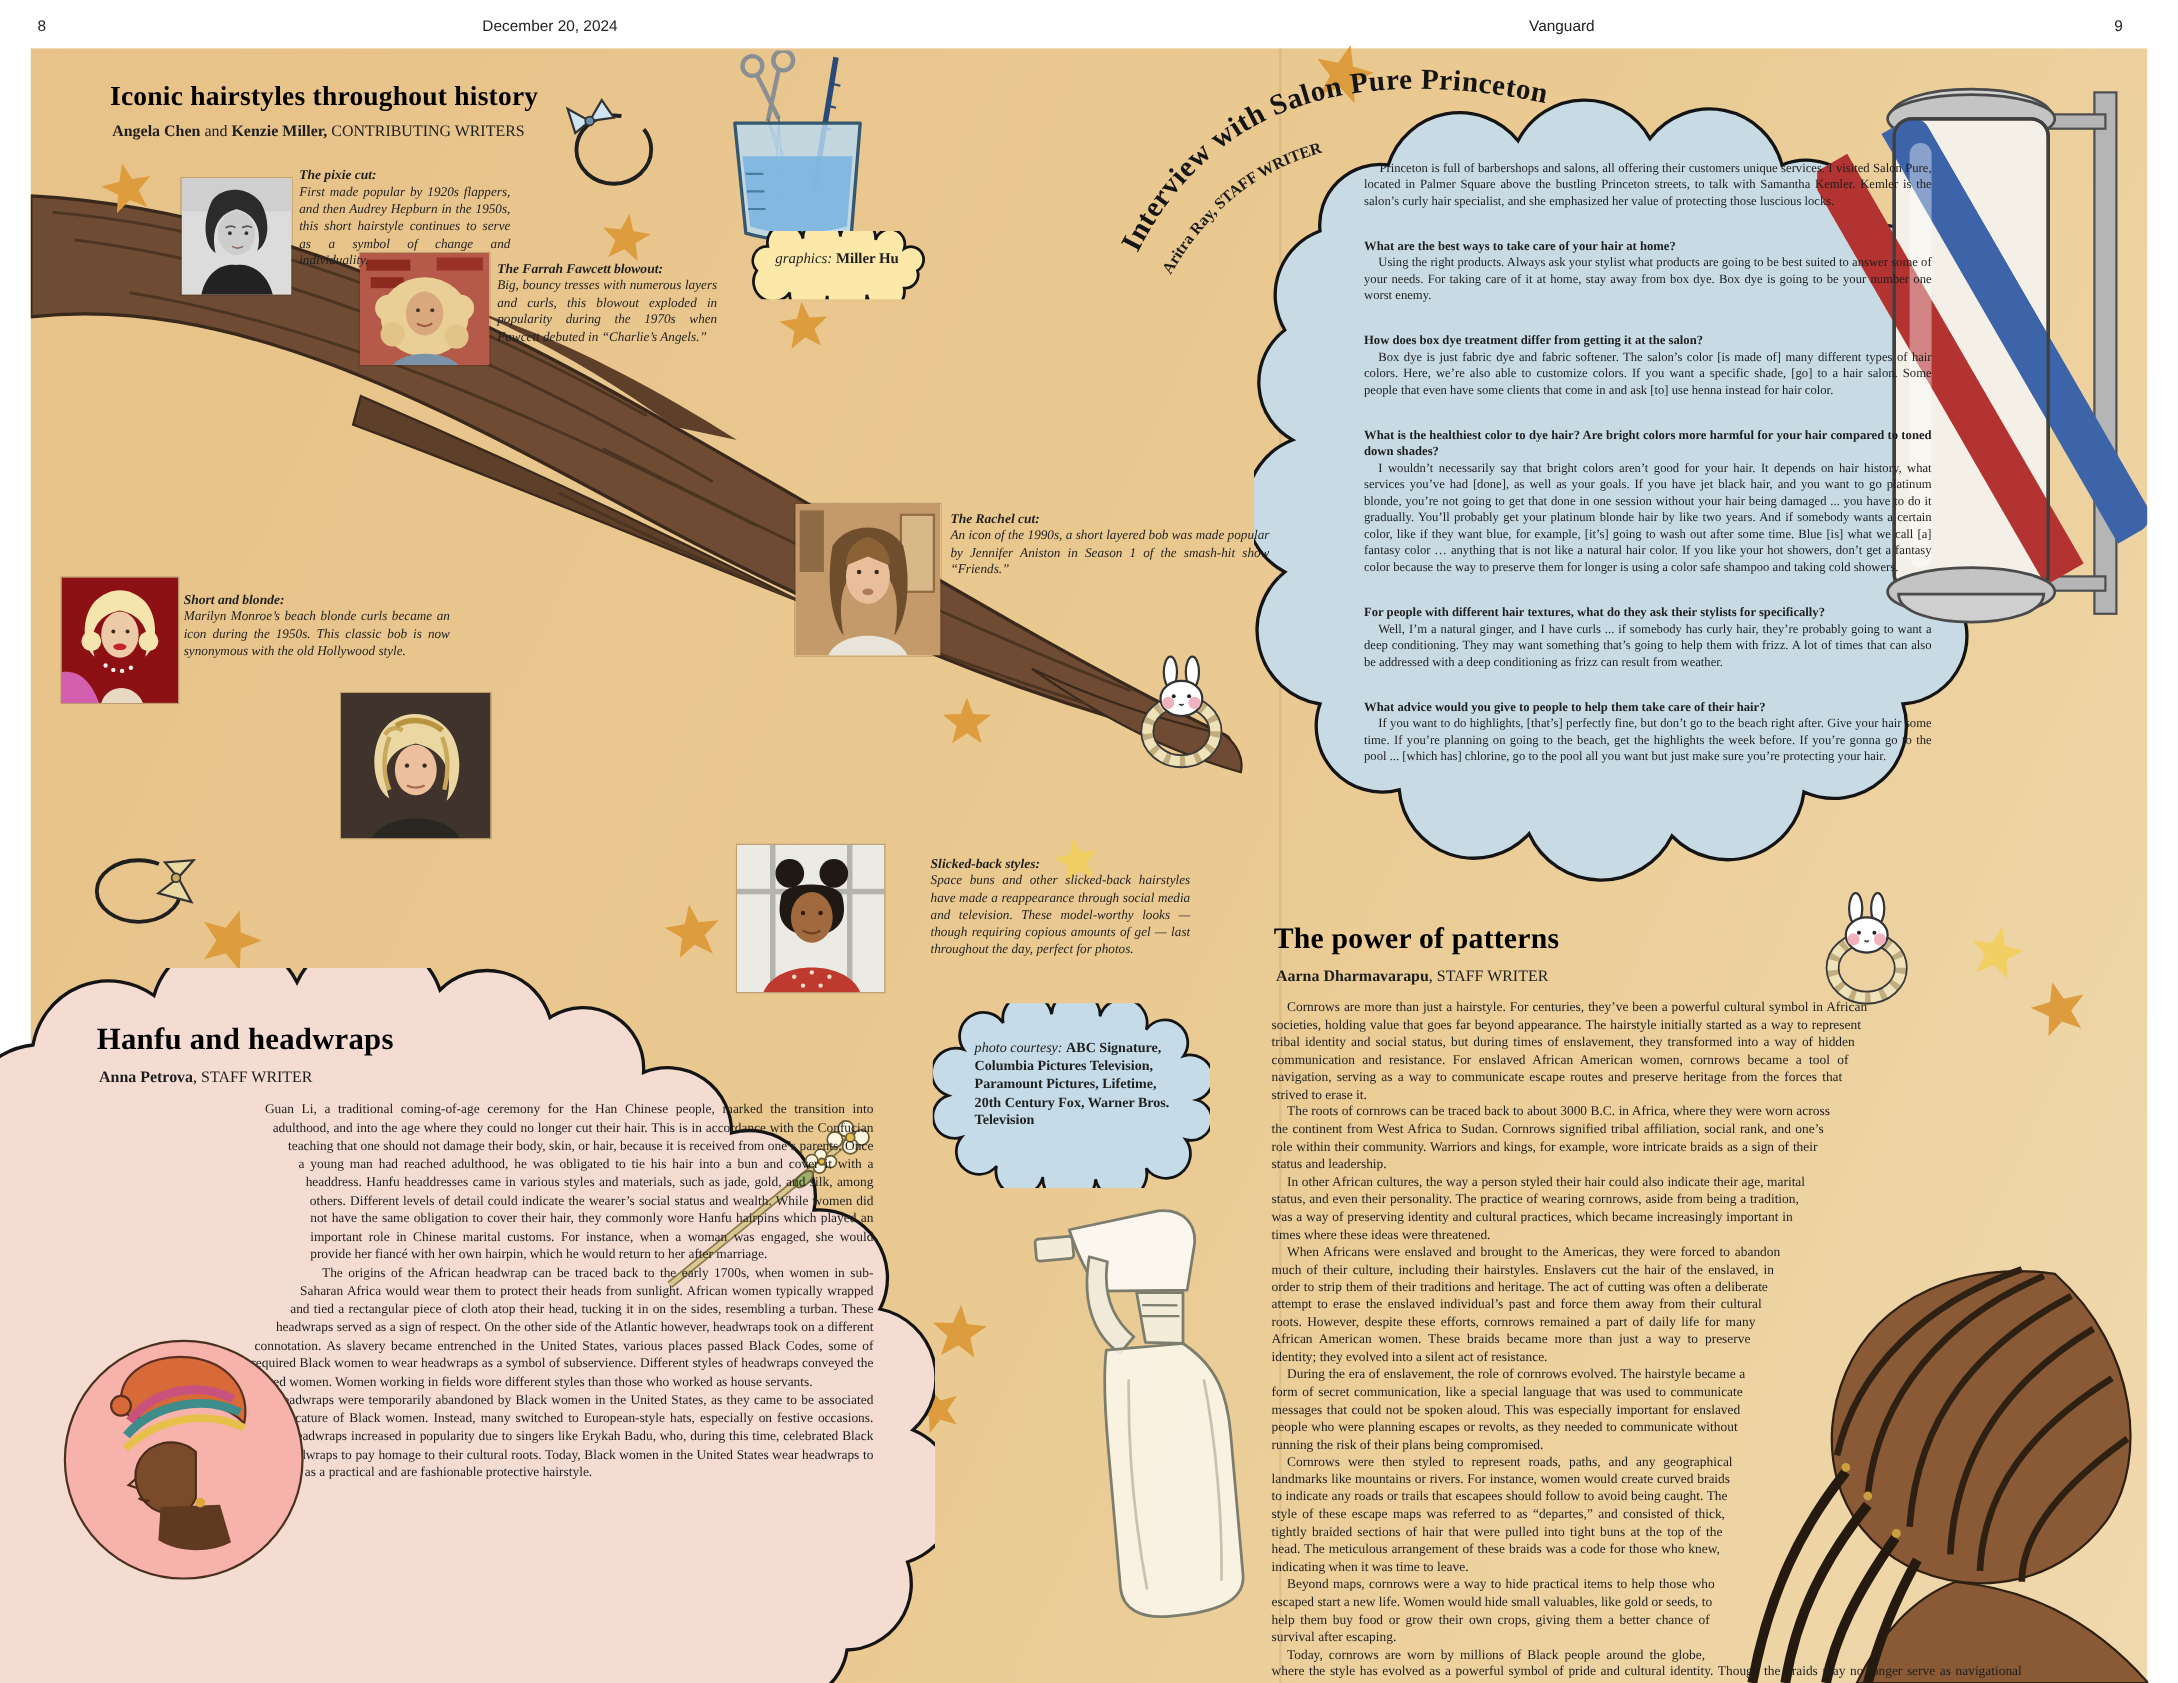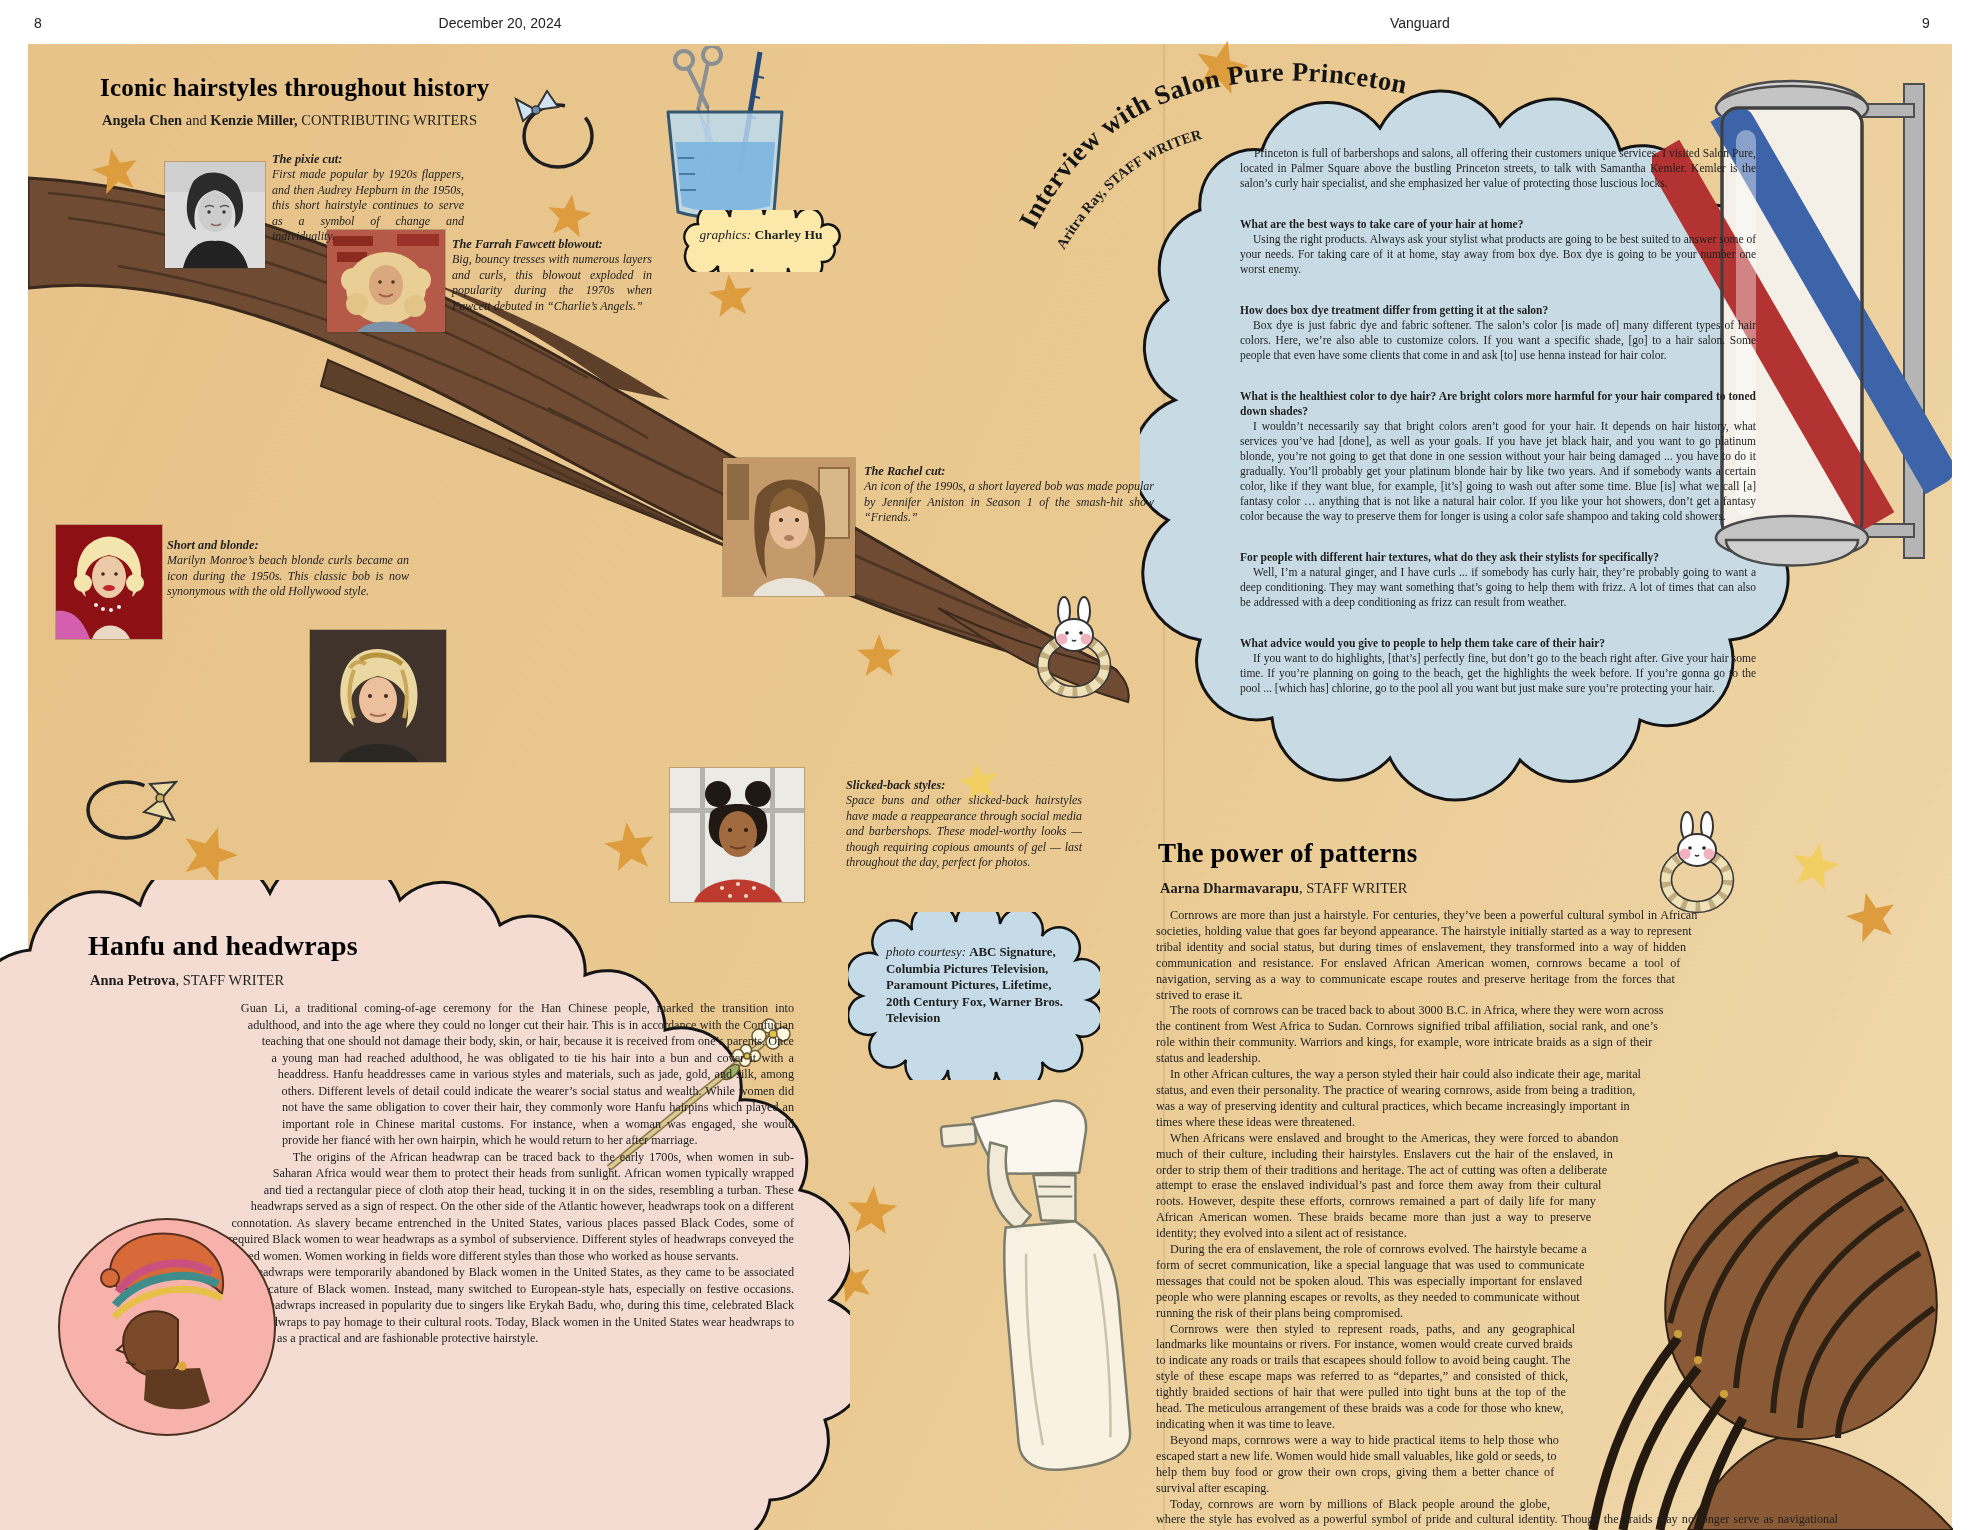--- a/index.html
+++ b/index.html
@@ -193,21 +193,21 @@
       <path d="M24,134 C36,104 100,104 112,134 Z" fill="#bf3a2e"></path>
       <circle cx="52" cy="120" r="2" fill="#f3ddc9"></circle>
         <circle cx="68" cy="116" r="2" fill="#f3ddc9"></circle>
         <circle cx="84" cy="120" r="2" fill="#f3ddc9"></circle>
         <circle cx="60" cy="128" r="2" fill="#f3ddc9"></circle>
         <circle cx="76" cy="128" r="2" fill="#f3ddc9"></circle>
     </svg>
   </div>
   <div class="abs entry" style="left:806px;top:778px;width:236px;padding-left:40px;">
     <div class="entry-head">Slicked-back styles:</div>
-    <div>Space buns and other slicked-back hairstyles have made a reappearance through social media and barbershops. These model-worthy looks — though requiring copious amounts of gel — last throughout the day, perfect for photos.</div>
+    <div>Space buns and other slicked-back hairstyles have made a reappearance through social media and television. These model-worthy looks — though requiring copious amounts of gel — last throughout the day, perfect for photos.</div>
   </div>
 
   <div class="abs deco" style="left:648px;top:46px;">
     <svg width="152" height="172" viewBox="0 0 152 172">
       <circle cx="36" cy="14" r="9" fill="none" stroke="#8a8f94" stroke-width="4"></circle>
       <circle cx="64" cy="9" r="9" fill="none" stroke="#8a8f94" stroke-width="4"></circle>
       <line x1="40" y1="22" x2="60" y2="62" stroke="#8a8f94" stroke-width="4"></line>
       <line x1="60" y1="17" x2="50" y2="64" stroke="#8a8f94" stroke-width="4"></line>
       <polygon points="50,62 80,130 71,134" fill="#aab3ba" stroke="#6a7076" stroke-width="1"></polygon>
       <polygon points="60,60 56,136 64,135" fill="#aab3ba" stroke="#6a7076" stroke-width="1"></polygon>
@@ -222,21 +222,21 @@
       <line x1="32" y1="144" x2="48" y2="144" stroke="#4a7ba0" stroke-width="2"></line>
     </svg>
   </div>
 
   <div class="abs cloudsvg" style="left:676px;top:210px;">
     <svg width="170" height="62" viewBox="0 0 170 62">
       <path d="M12,36 A13,13 0 0 1 22,14 A15,15 0 0 1 54,7 A16,16 0 0 1 88,5 A15,15 0 0 1 120,8 A13,13 0 0 1 146,16 A11,11 0 0 1 158,36 A12,12 0 0 1 146,52 A15,15 0 0 1 112,58 A16,16 0 0 1 76,59 A15,15 0 0 1 42,56 A13,13 0 0 1 12,36 Z" fill="#fce9a9" stroke="#141414" stroke-width="2.5"></path>
     </svg>
   </div>
   <div class="abs cloudtxt" style="left:676px;top:227px;width:170px;text-align:center;font-size:13.5px;">
-    <span class="i">graphics:</span><span class="b"> Charley Hu</span>
+    <span class="i">graphics:</span><span class="b"> Miller Hu</span>
   </div>
 
   <div class="abs deco" style="left:512px;top:86px;">
     <svg width="88" height="88" viewBox="0 0 88 88">
       <ellipse cx="46" cy="50" rx="34" ry="31" fill="none" stroke="#1f1f1f" stroke-width="3.5" stroke-dasharray="160 24"></ellipse>
       <polygon points="24,24 4,13 11,35" fill="#cfe3f2" stroke="#333" stroke-width="2"></polygon>
       <polygon points="24,24 35,5 46,21" fill="#cfe3f2" stroke="#333" stroke-width="2"></polygon>
       <circle cx="24" cy="24" r="4" fill="#6a8fae" stroke="#333" stroke-width="1.5"></circle>
     </svg>
   </div>

